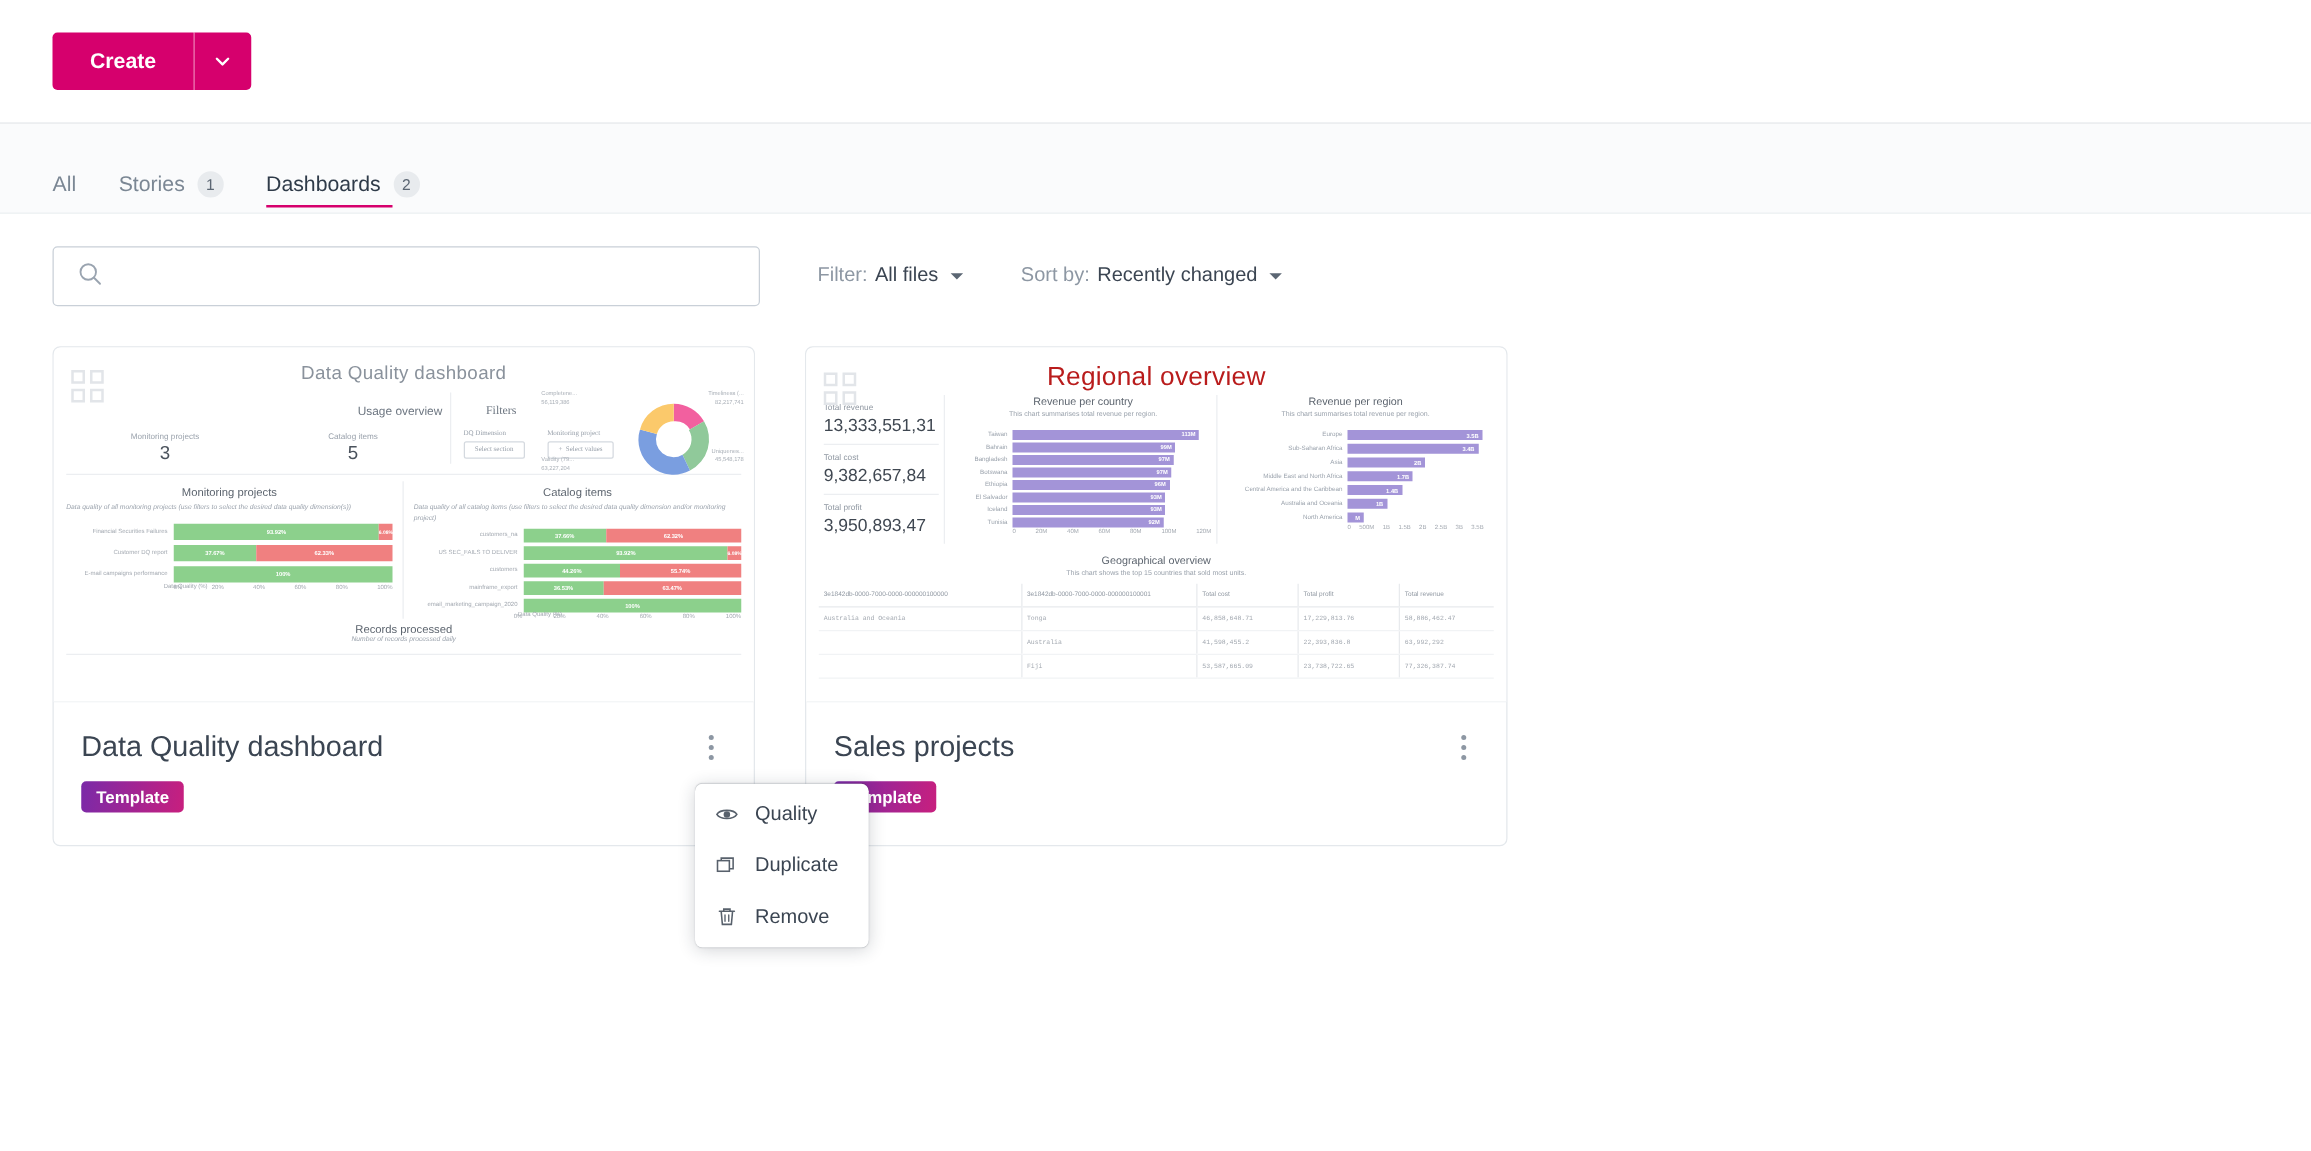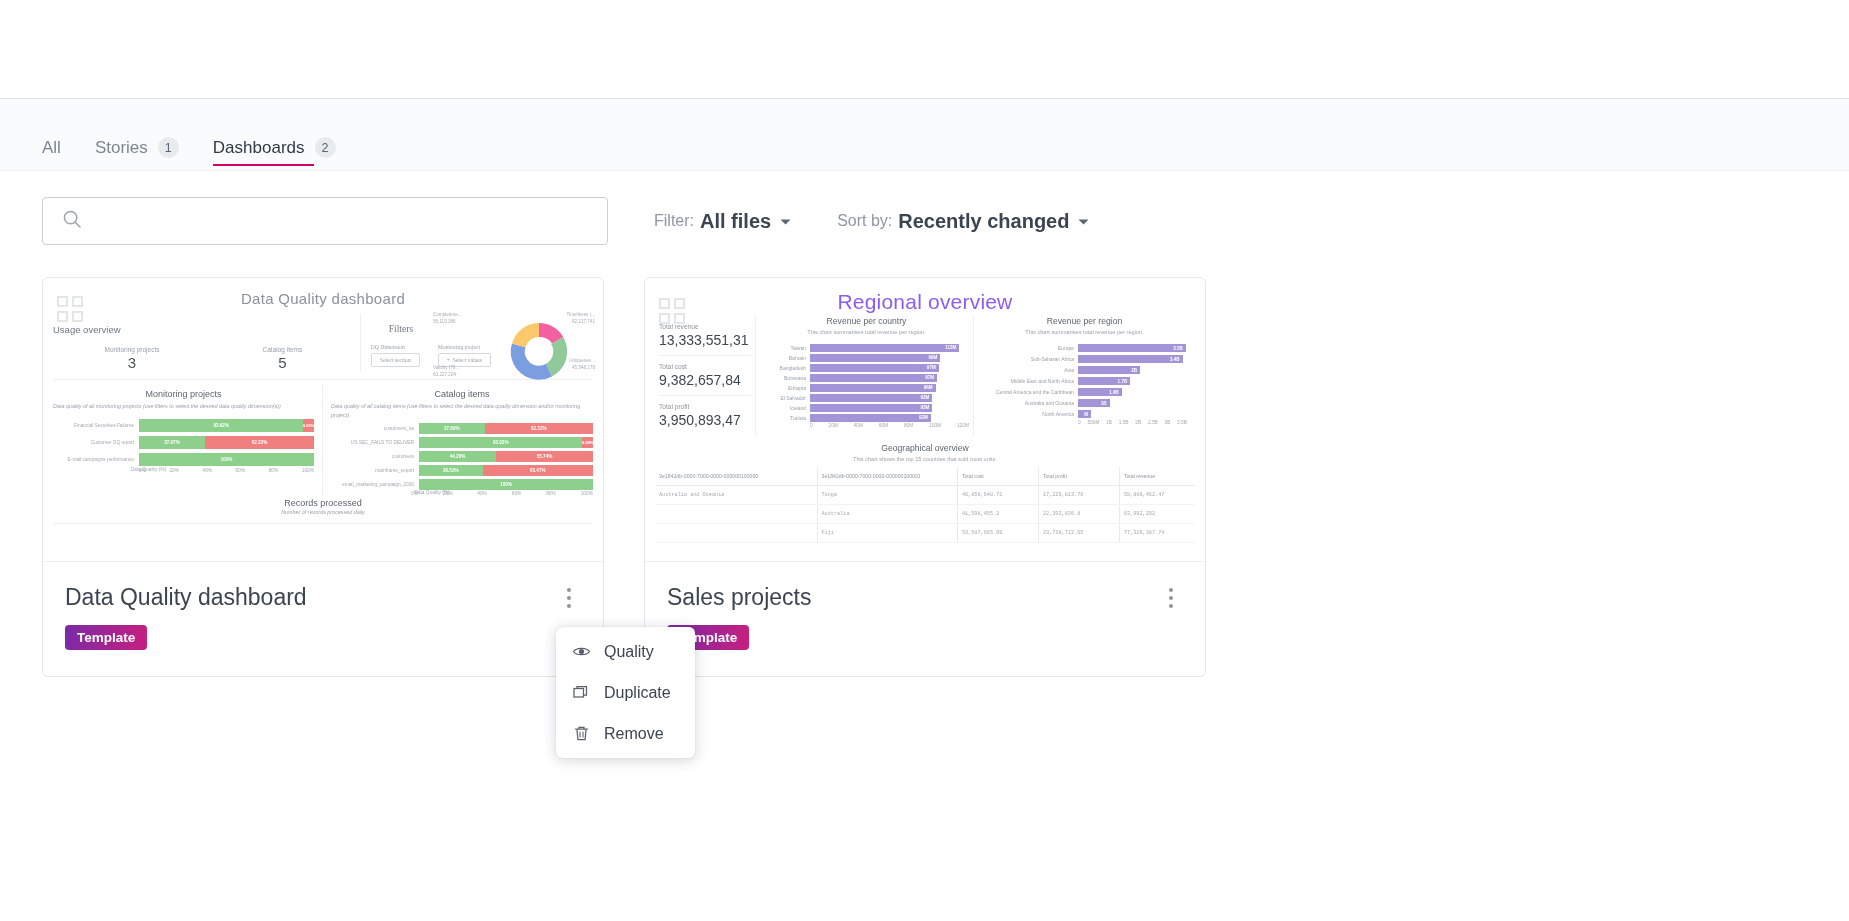--- a/index.html
+++ b/index.html
@@ -83,21 +83,21 @@
   }
   .search-input {
     flex: 1; border: none; outline: none;
     font-size: 16px; color: #3b4552;
     background: transparent;
     font-family: "Liberation Sans", sans-serif;
   }
   .search-input::placeholder { color: #9aa4b0; }
   .dropdown { display: flex; align-items: center; gap: 6px; cursor: pointer; }
   .dd-label { font-size: 16px; color: #8d97a3; }
-  .dd-value { font-size: 20px; color: #3b4552; font-weight: bold; }
+  .dd-value { font-size: 16px; color: #3b4552; }
   .dd-caret { margin-left: 3px; }
 
   
   .grid {
     display: flex; gap: 40px;
     padding: 32px 42px 0 42px;
   }
   .card {
     width: 562px;
     background: #fff;
@@ -156,21 +156,21 @@
     padding: 11px 16px;
     font-size: 16px; color: #3b4552;
     cursor: pointer;
   }
   .ctx-icon { width: 19px; height: 19px; display:flex; align-items:center; justify-content:center; flex: 0 0 19px;}
 
   
   .t1-title { text-align: center; font-size: 15px; color: #8a929c; font-weight: 300; letter-spacing: .3px; margin-top: 4px;}
   .t1-logo { position: absolute; left: 14px; top: 18px; display: grid; grid-template-columns: 11px 11px; gap: 4px; }
   .t1-logo span { width: 11px; height: 11px; border: 2.5px solid #e2e5e9; }
-  .t1-sec-h { text-align: left; font-size: 9.5px; color: #6d7681; margin: 10px 0 0 0; }
+  .t1-sec-h { text-align: right; font-size: 9.5px; color: #6d7681; margin: 10px 0 0 0; }
   .t1-kpi-wrap { display: flex; justify-content: space-around; margin-top: 11px; }
   .t1-kpi { text-align: center; }
   .t1-kpi-l { font-size: 6.5px; color: #9aa2ac; }
   .t1-kpi-v { font-size: 15px; color: #4a525c; font-weight: 300; margin-top: 1px;}
   .t1-filt { display: flex; gap: 18px; margin-top: 10px; }
   .t1-filt-l { font-size: 5.6px; color: #9aa2ac; margin-bottom: 3px; }
   .t1-filt-b { border: .7px solid #d4d9df; border-radius: 2px; font-size: 5.6px; color: #9aa2ac; padding: 3px 8px; background: #fff; }
   .hr-lite { border-top: .8px solid #eceef1; }
   .donut-lbl { position: absolute; font-size: 4.6px; color: #a8aeb6; line-height: 1.5; }
 
@@ -178,21 +178,21 @@
   .bchart-d { font-size: 5.4px; color: #9aa2ac; font-style: italic; line-height: 1.6; }
   .bar-row { display: flex; align-items: center; height: 17px; }
   .bar-lab { font-size: 4.8px; color: #a3a9b1; text-align: right; padding-right: 5px; }
   .bar-track { flex: 1; height: 13px; display: flex; }
   .bar-g { background: #8cd08c; height: 100%; display:flex; align-items:center; justify-content:center; font-size: 4.6px; color:#fff; font-weight:700;}
   .bar-r { background: #f08080; height: 100%; display:flex; align-items:center; justify-content:center; font-size: 4.6px; color:#fff; font-weight:700;}
   .axis { display: flex; font-size: 4.8px; color: #a3a9b1; justify-content: space-between; }
   .axis-title { font-size: 4.8px; color: #a3a9b1; text-align:center; }
 
   
-  .t2-title { text-align: center; font-size: 21px; color: #8b5cf6; font-weight: 300; letter-spacing: .2px; margin-top: 4px;}
+  .t2-title { text-align: center; font-size: 21px; color: #b91c1c; font-weight: 300; letter-spacing: .2px; margin-top: 4px;}
   .t2-logo { position: absolute; left: 14px; top: 20px; display: grid; grid-template-columns: 11px 11px; gap: 4px; }
   .t2-logo span { width: 11px; height: 11px; border: 2.5px solid #e2e5e9; }
   .t2-kpi-l { font-size: 6.6px; color: #8f97a1; }
   .t2-kpi-v { font-size: 14px; color: #3f4751; font-weight: 300; margin-top: 2px; }
   .t2-kpi-box { padding: 7px 0; border-bottom: .8px solid #eceef1; width: 92px;}
   .t2-ch-t { text-align: center; font-size: 8.6px; color: #5c646e; }
   .t2-ch-d { text-align: center; font-size: 5.6px; color: #9aa2ac; margin-top: 3px; }
   .hb-row { display: flex; align-items: center; height: 10px; margin-bottom: 1px;}
   .hb-lab { font-size: 5px; color: #9aa2ac; text-align: right; padding-right: 4px; }
   .hb-track { position: relative; height: 8px; }
@@ -200,20 +200,30 @@
   .hb-axis { display:flex; font-size: 4.8px; color:#a3a9b1; }
   .t2-tbl { width: 100%; border-collapse: collapse; }
   .t2-tbl th { font-size: 5.2px; color: #8f97a1; text-align: left; font-weight: 400; padding: 6px 4px; border-bottom: .7px solid #e8eaed; }
   .t2-tbl td { font-size: 5.2px; color: #a3a9b1; padding: 6px 4px; border-bottom: .7px solid #f1f3f5; font-family: "Liberation Mono", monospace; }
   .t2-tbl td.vl, .t2-tbl th.vl { border-left: .7px solid #e8eaed; }
 </style>
 </head>
 <body>
 
 <div class="header">
+  <div class="create-group">
+    <button class="create-btn">Create</button>
+    <button class="create-caret">
+      <span>
+        <svg width="16" height="16" viewBox="0 0 16 16">
+            <path d="M3.5 6 L8 10.5 L12.5 6" fill="none" stroke="#fff" stroke-width="1.9" stroke-linecap="round" stroke-linejoin="round"></path>
+          </svg>
+      </span>
+    </button>
+  </div>
 </div>
 
 <div class="tabs-bar">
   <div class="tabs">
     <div class="tab">
       <span class="tab-label">All</span>
     </div>
     <div class="tab">
       <span class="tab-label">Stories</span>
       <span class="tab-count">1</span>

